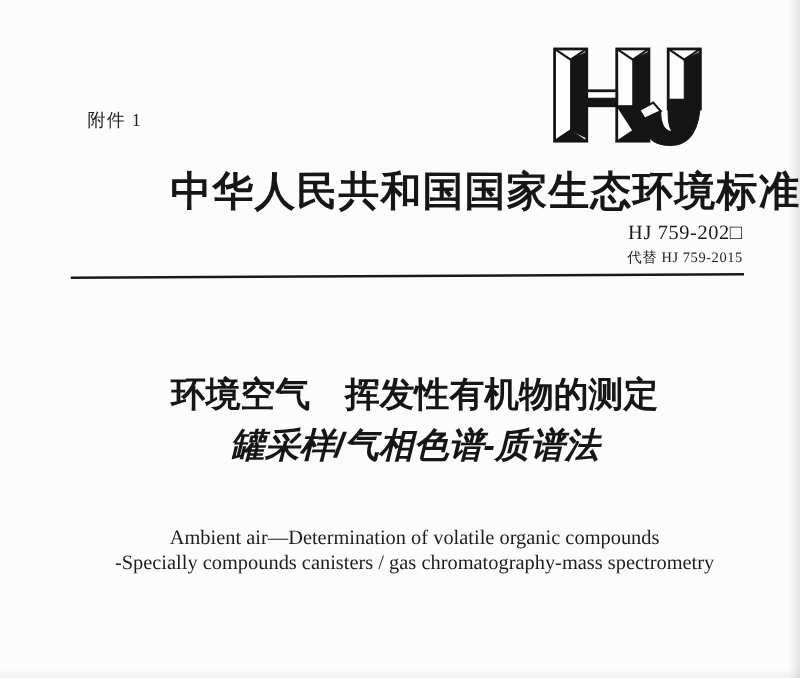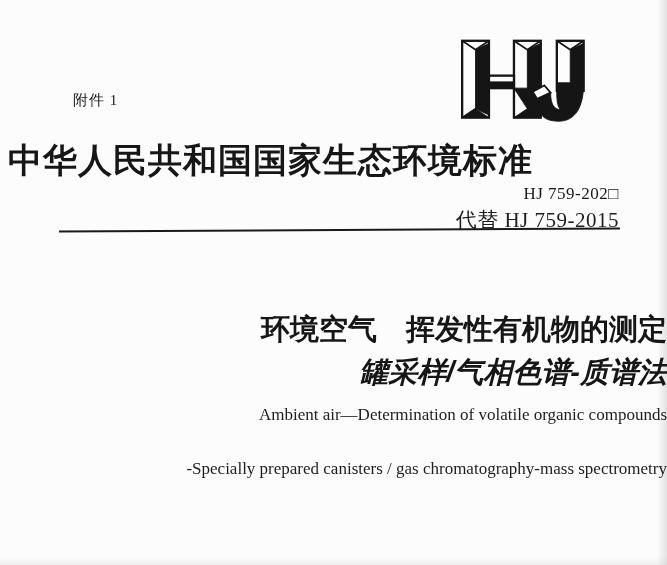--- a/index.html
+++ b/index.html
@@ -35,78 +35,78 @@
     width: 134px;
     height: 90px;
   }
   .logo svg { display: block; width: 100%; height: 100%; }
 
   .heading {
     left: 8px;
     width: 659px;
     top: 142px;
     margin: 0;
-    text-align: left;
+    text-align: right;
     font-size: 34px;
     font-weight: bold;
     letter-spacing: 1px;
     line-height: 1.1;
     color: #161616;
     font-family: "Liberation Serif", "DejaVu Serif", serif;
     white-space: nowrap;
   }
 
   .std-num {
     right: 48px;
     top: 184px;
     font-size: 17px;
     font-weight: normal;
     letter-spacing: 0.5px;
     color: #1a1a1a;
   }
   .replaces {
     right: 48px;
     top: 206px;
-    font-size: 21px;
+    font-size: 12px;
     letter-spacing: 0.5px;
     color: #1f1f1f;
   }
 
   .rule {
     left: 59px;
     top: 229px;
     width: 561px;
     height: 2px;
     background: #1a1a1a;
     transform: rotate(-0.3deg);
   }
 
   .center-band {
     left: 24px;
     width: 643px;
-    text-align: right;
+    text-align: center;
     white-space: nowrap;
   }
   .title-cn {
     font-family: "Liberation Sans", "DejaVu Sans", sans-serif;
     font-weight: bold;
     font-size: 29px;
     line-height: 1.15;
     color: #161616;
   }
   .title-cn.l1 { top: 313px; }
   .title-cn.l2 { top: 356px; font-style: italic; }
 
   .title-en {
     font-size: 17px;
     line-height: 1.2;
     color: #1e1e1e;
     font-family: "Liberation Serif", "DejaVu Serif", serif;
   }
-  .title-en.l1 { top: 405px; }
+  .title-en.l1 { top: 438px; }
   .title-en.l2 { top: 459px; }
 
   .draft {
     top: 501px;
     font-family: "Liberation Sans", "DejaVu Sans", sans-serif;
     font-weight: bold;
     font-size: 19px;
     color: #1a1a1a;
   }
 </style>
@@ -155,16 +155,16 @@
   <div class="abs replaces">代替 HJ 759-2015</div>
 
   <div class="abs rule"></div>
 
   <div class="abs center-band title-cn l1">环境空气　挥发性有机物的测定</div>
 
   <div class="abs center-band title-cn l2">罐采样/气相色谱-质谱法</div>
 
   <div class="abs center-band title-en l1">Ambient air—Determination of volatile organic compounds</div>
 
-  <div class="abs center-band title-en l2">-Specially prepared canisters / gas chromatography-mass spectrometry</div>
+  <div class="abs center-band title-en l2">-Specially compounds canisters / gas chromatography-mass spectrometry</div>
 
 
 </div>
 
 </body></html>

